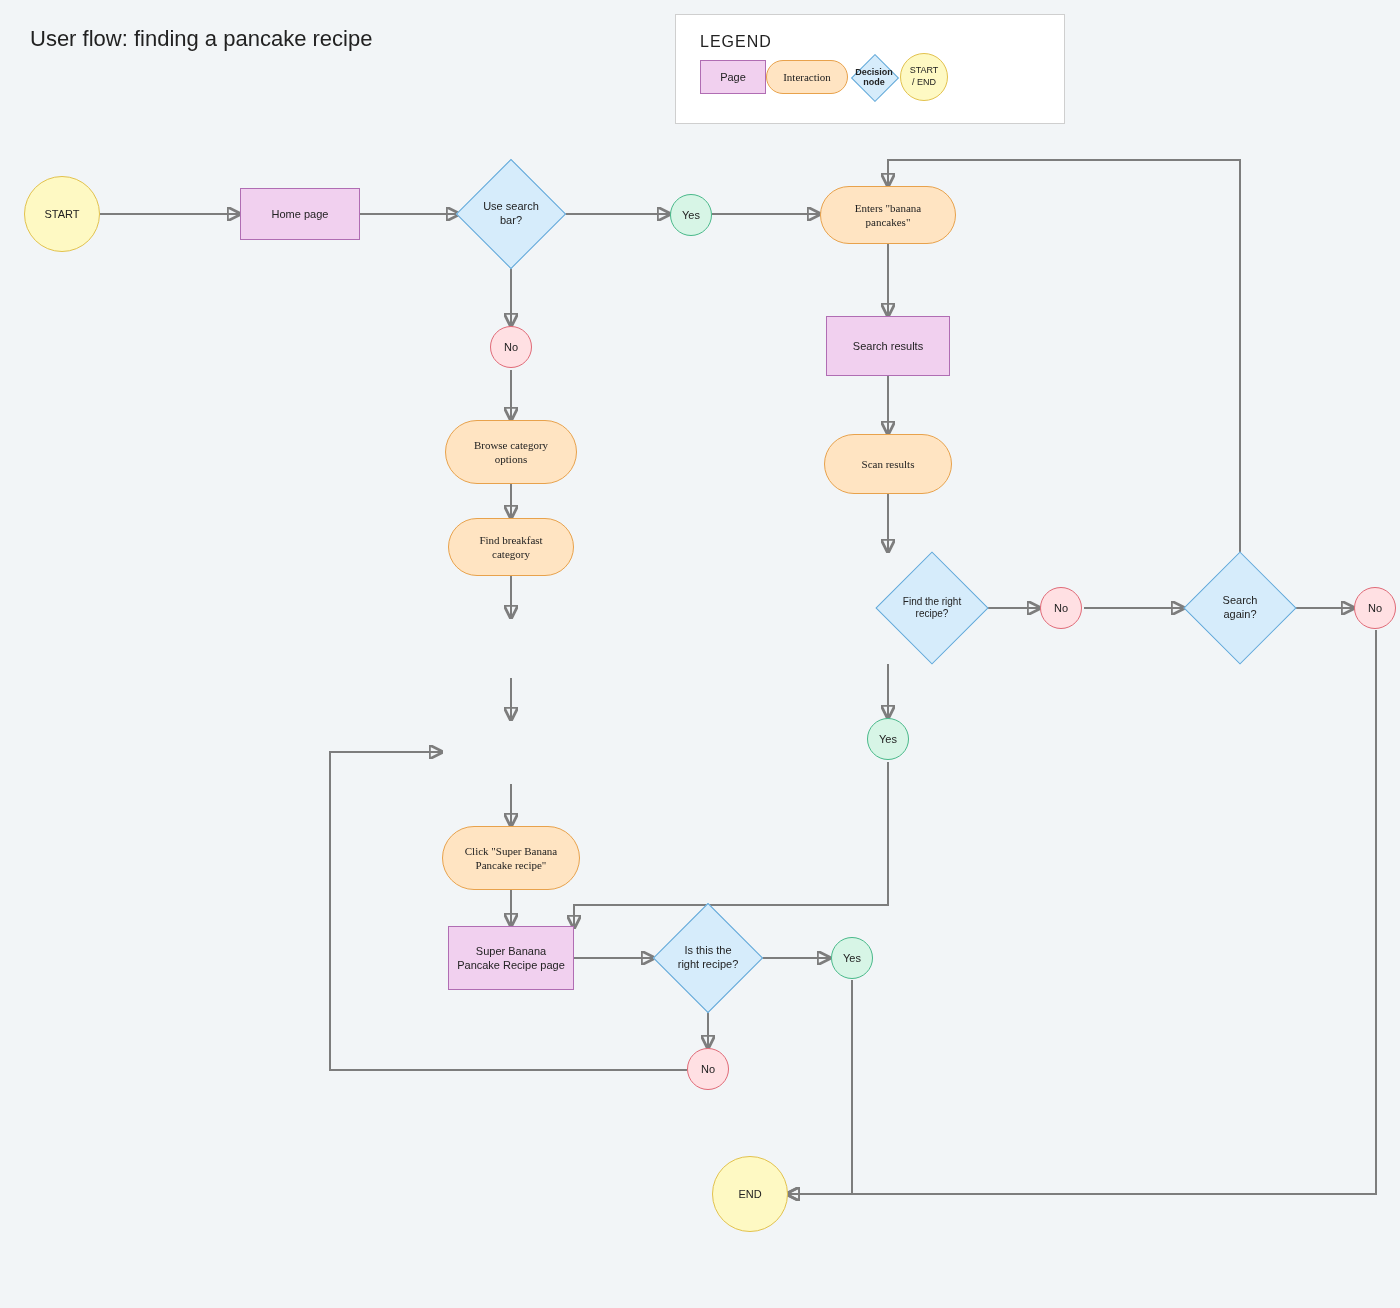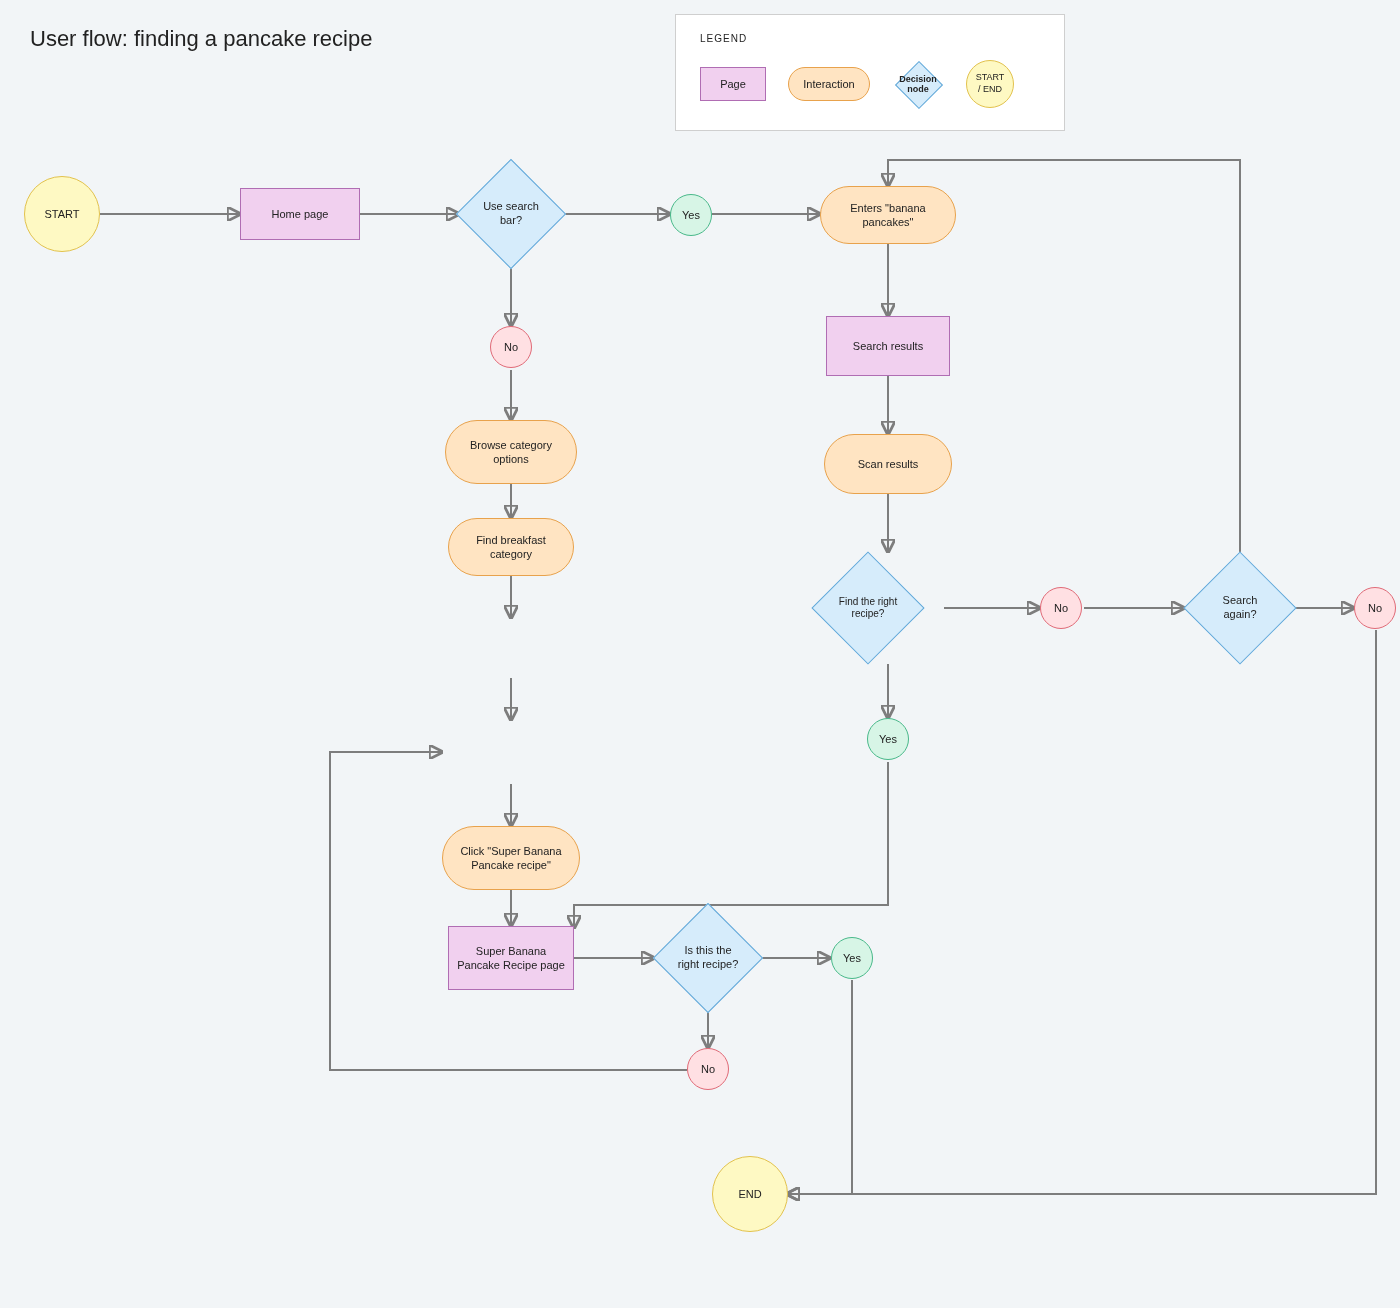--- a/index.html
+++ b/index.html
@@ -1,26 +1,26 @@
 <!DOCTYPE html>
 <html><head>
 <meta charset="utf-8">
 <style>
   html,body{margin:0;padding:0;font-family:"Helvetica Neue",Arial,sans-serif;background:#f2f5f7;color:#222;}
   #stage{position:relative;width:1400px;height:1308px;margin:0 auto;background:#f2f5f7;}
   .title{position:absolute;font-size:22px;font-weight:400;}
   .scenario{position:absolute;font-size:15px;line-height:1.5;max-width:560px;}
   
   .legend{position:absolute;border:1px solid #cfcfcf;background:#fff;padding:18px 24px 20px 24px;}
-  .legend-title{font-size:10px;letter-spacing:1px;margin-bottom:14px;}
-  .legend-row{display:flex;align-items:center;gap:22px;}
+  .legend-title{font-size:16px;letter-spacing:1px;}
+  .legend-row{display:flex;align-items:center;}
   
   .node{position:absolute;font-size:11px;text-align:center;display:flex;align-items:center;justify-content:center;line-height:1.3;box-sizing:border-box;}
   .page-node{background:#f1d0ef;border:1px solid #b06db3;}
-  .inter-node{background:#ffe4c2;border:1px solid #e8a24c;border-radius:999px;padding:16px 14px;}
+  .inter-node{background:#ffe4c2;border:1px solid #e8a24c;border-radius:999px;padding:16px 14px;font-family:Liberation Serif, serif;}
   .circ-node{border-radius:50%;}
   .start-end{background:#fef9c3;border:1px solid #e2c24d;}
   .yes-node{background:#d7f5e6;border:1px solid #49b98a;}
   .no-node{background:#ffe0e3;border:1px solid #e06a77;}
   
   .diamond{position:absolute;}
   .diamond .shape{width:100%;height:100%;background:#d6ecfb;border:1px solid #5fa7d8;transform:rotate(45deg);box-sizing:border-box;}
   .diamond .lbl{position:absolute;inset:0;display:flex;align-items:center;justify-content:center;font-size:11px;text-align:center;line-height:1.25;padding:0 6px;}
   
   svg.edges{position:absolute;left:0;top:0;pointer-events:none;}
@@ -143,21 +143,21 @@
   </div>
 
   <div class="node circ-node yes-node" style="left:831px;top:937px;width:42px;height:42px;">Yes</div>
 
   <div class="node circ-node no-node" style="left:687px;top:1048px;width:42px;height:42px;">No</div>
 
   <div class="node inter-node" style="left:824px;top:434px;width:128px;height:60px;">Scan results</div>
 
   <div class="node page-node" style="left:826px;top:316px;width:124px;height:60px;">Search results</div>
 
-  <div class="diamond" style="left:828px;top:568px;width:80px;height:80px;">
+  <div class="diamond" style="left:892px;top:568px;width:80px;height:80px;">
     <div class="shape"></div>
     <div class="lbl" style="font-size:10px;">Find the right recipe?</div>
   </div>
 
   <div class="node circ-node yes-node" style="left:867px;top:718px;width:42px;height:42px;">Yes</div>
 
   <div class="node circ-node no-node" style="left:1040px;top:587px;width:42px;height:42px;">No</div>
 
   <div class="diamond" style="left:1200px;top:568px;width:80px;height:80px;">
     <div class="shape"></div>

